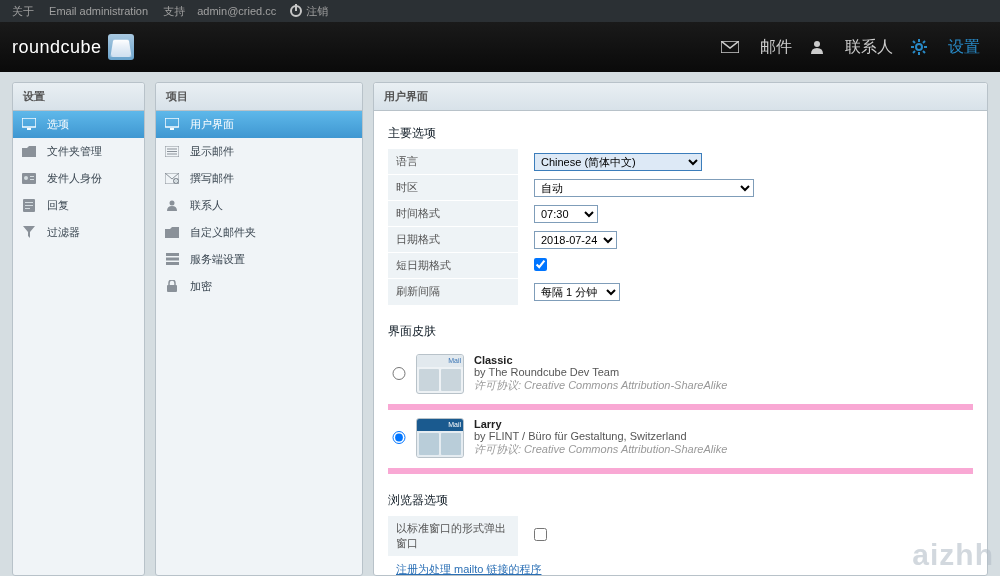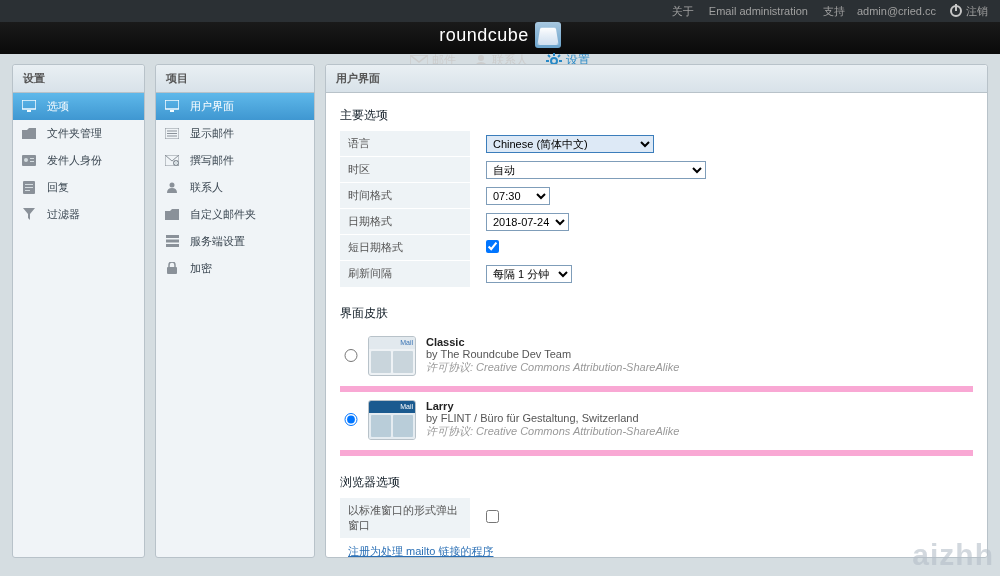--- a/index.html
+++ b/index.html
@@ -1,32 +1,32 @@
 <!DOCTYPE html>
 <html><head>
 <meta charset="utf-8">
 <style>
 * { margin: 0; padding: 0; box-sizing: border-box; }
 body { font-family: "Lucida Grande", Verdana, Arial, sans-serif; font-size: 11px; background: #d5dde1; color: #333; width: 1000px; height: 576px; overflow: hidden; position: relative; }
-.topbar { background: #2b3034; height: 22px; display: flex; align-items: center; padding: 0 12px; font-size: 11px; color: #a0a0a0; justify-content: flex-end; }
+.topbar { background: #2b3034; height: 22px; display: flex; align-items: center; padding: 0 12px; font-size: 11px; color: #a0a0a0; justify-content: flex-start; }
 .topbar a { color: #a0a0a0; text-decoration: none; margin-right: 12px; cursor: pointer; }
 .topbar-right { display: flex; align-items: center; gap: 6px; }
 .topbar-right a { margin-right: 0; margin-left: 8px; }
-.header { background: linear-gradient(#1a1a1a, #0a0a0a); height: 32px; display: flex; align-items: center; padding: 0 28px; justify-content: space-between; flex-direction: column; }
+.header { background: linear-gradient(#1a1a1a, #0a0a0a); height: 50px; display: flex; align-items: center; padding: 0 12px; justify-content: space-between; }
 .logo { display: flex; align-items: center; gap: 6px; }
 .logo-text { color: #fff; font-size: 18px; font-weight: normal; letter-spacing: 0.5px; }
 .logo-cube { width: 26px; height: 26px; background: linear-gradient(#a8c8e0, #6aa3cc); border-radius: 3px; position: relative; }
 .logo-cube:after { content:""; position:absolute; inset:4px; background: linear-gradient(#fff,#d0e0f0); border-radius:2px; transform: perspective(20px) rotateX(20deg); }
 .nav { display: flex; gap: 2px; }
-.nav-item { display: flex; align-items: center; gap: 4px; padding: 4px 8px; color: #ccc; cursor: pointer; font-size: 12px; }
+.nav-item { display: flex; align-items: center; gap: 21px; padding: 4px 8px; color: #ccc; cursor: pointer; font-size: 16px; }
 .nav-item.active { color: #2889c6; }
 .main { display: flex; padding: 10px 12px 12px; gap: 10px; height: calc(576px - 60px); }
 .panel { background: #f0f4f7; border: 1px solid #b8c2c9; border-radius: 3px; display: flex; flex-direction: column; }
 .panel-left { width: 133px; }
-.panel-mid { width: 160px; }
+.panel-mid { width: 208px; }
 .panel-right { flex: 1; background: #fff; }
 .panel-header { background: linear-gradient(#e9eff3, #d8e2e9); border-bottom: 1px solid #b8c2c9; padding: 6px 10px; font-weight: bold; color: #555; font-size: 11px; border-radius: 3px 3px 0 0; }
 .list { list-style: none; }
 .list li { padding: 6px 8px; display: flex; gap: 10px; cursor: pointer; color: #3a4651; border-bottom: 0 solid transparent; }
 .list li.selected { background: linear-gradient(#5eb8ea, #3f97d1); color: #fff; }
 .list li.selected .li-icon { filter: brightness(2); }
 .li-icon { width: 16px; height: 14px; display: inline-flex; align-items: center; justify-content: center; color: #797e84;}
 .content-body { padding: 10px 14px; overflow-y: auto; height: 100%; }
 .fieldset-title { font-weight: normal; color: #0f1b25; margin: 4px 0 6px; font-size: 12px; }
 .form-table { width: 100%; border-collapse: collapse; }

